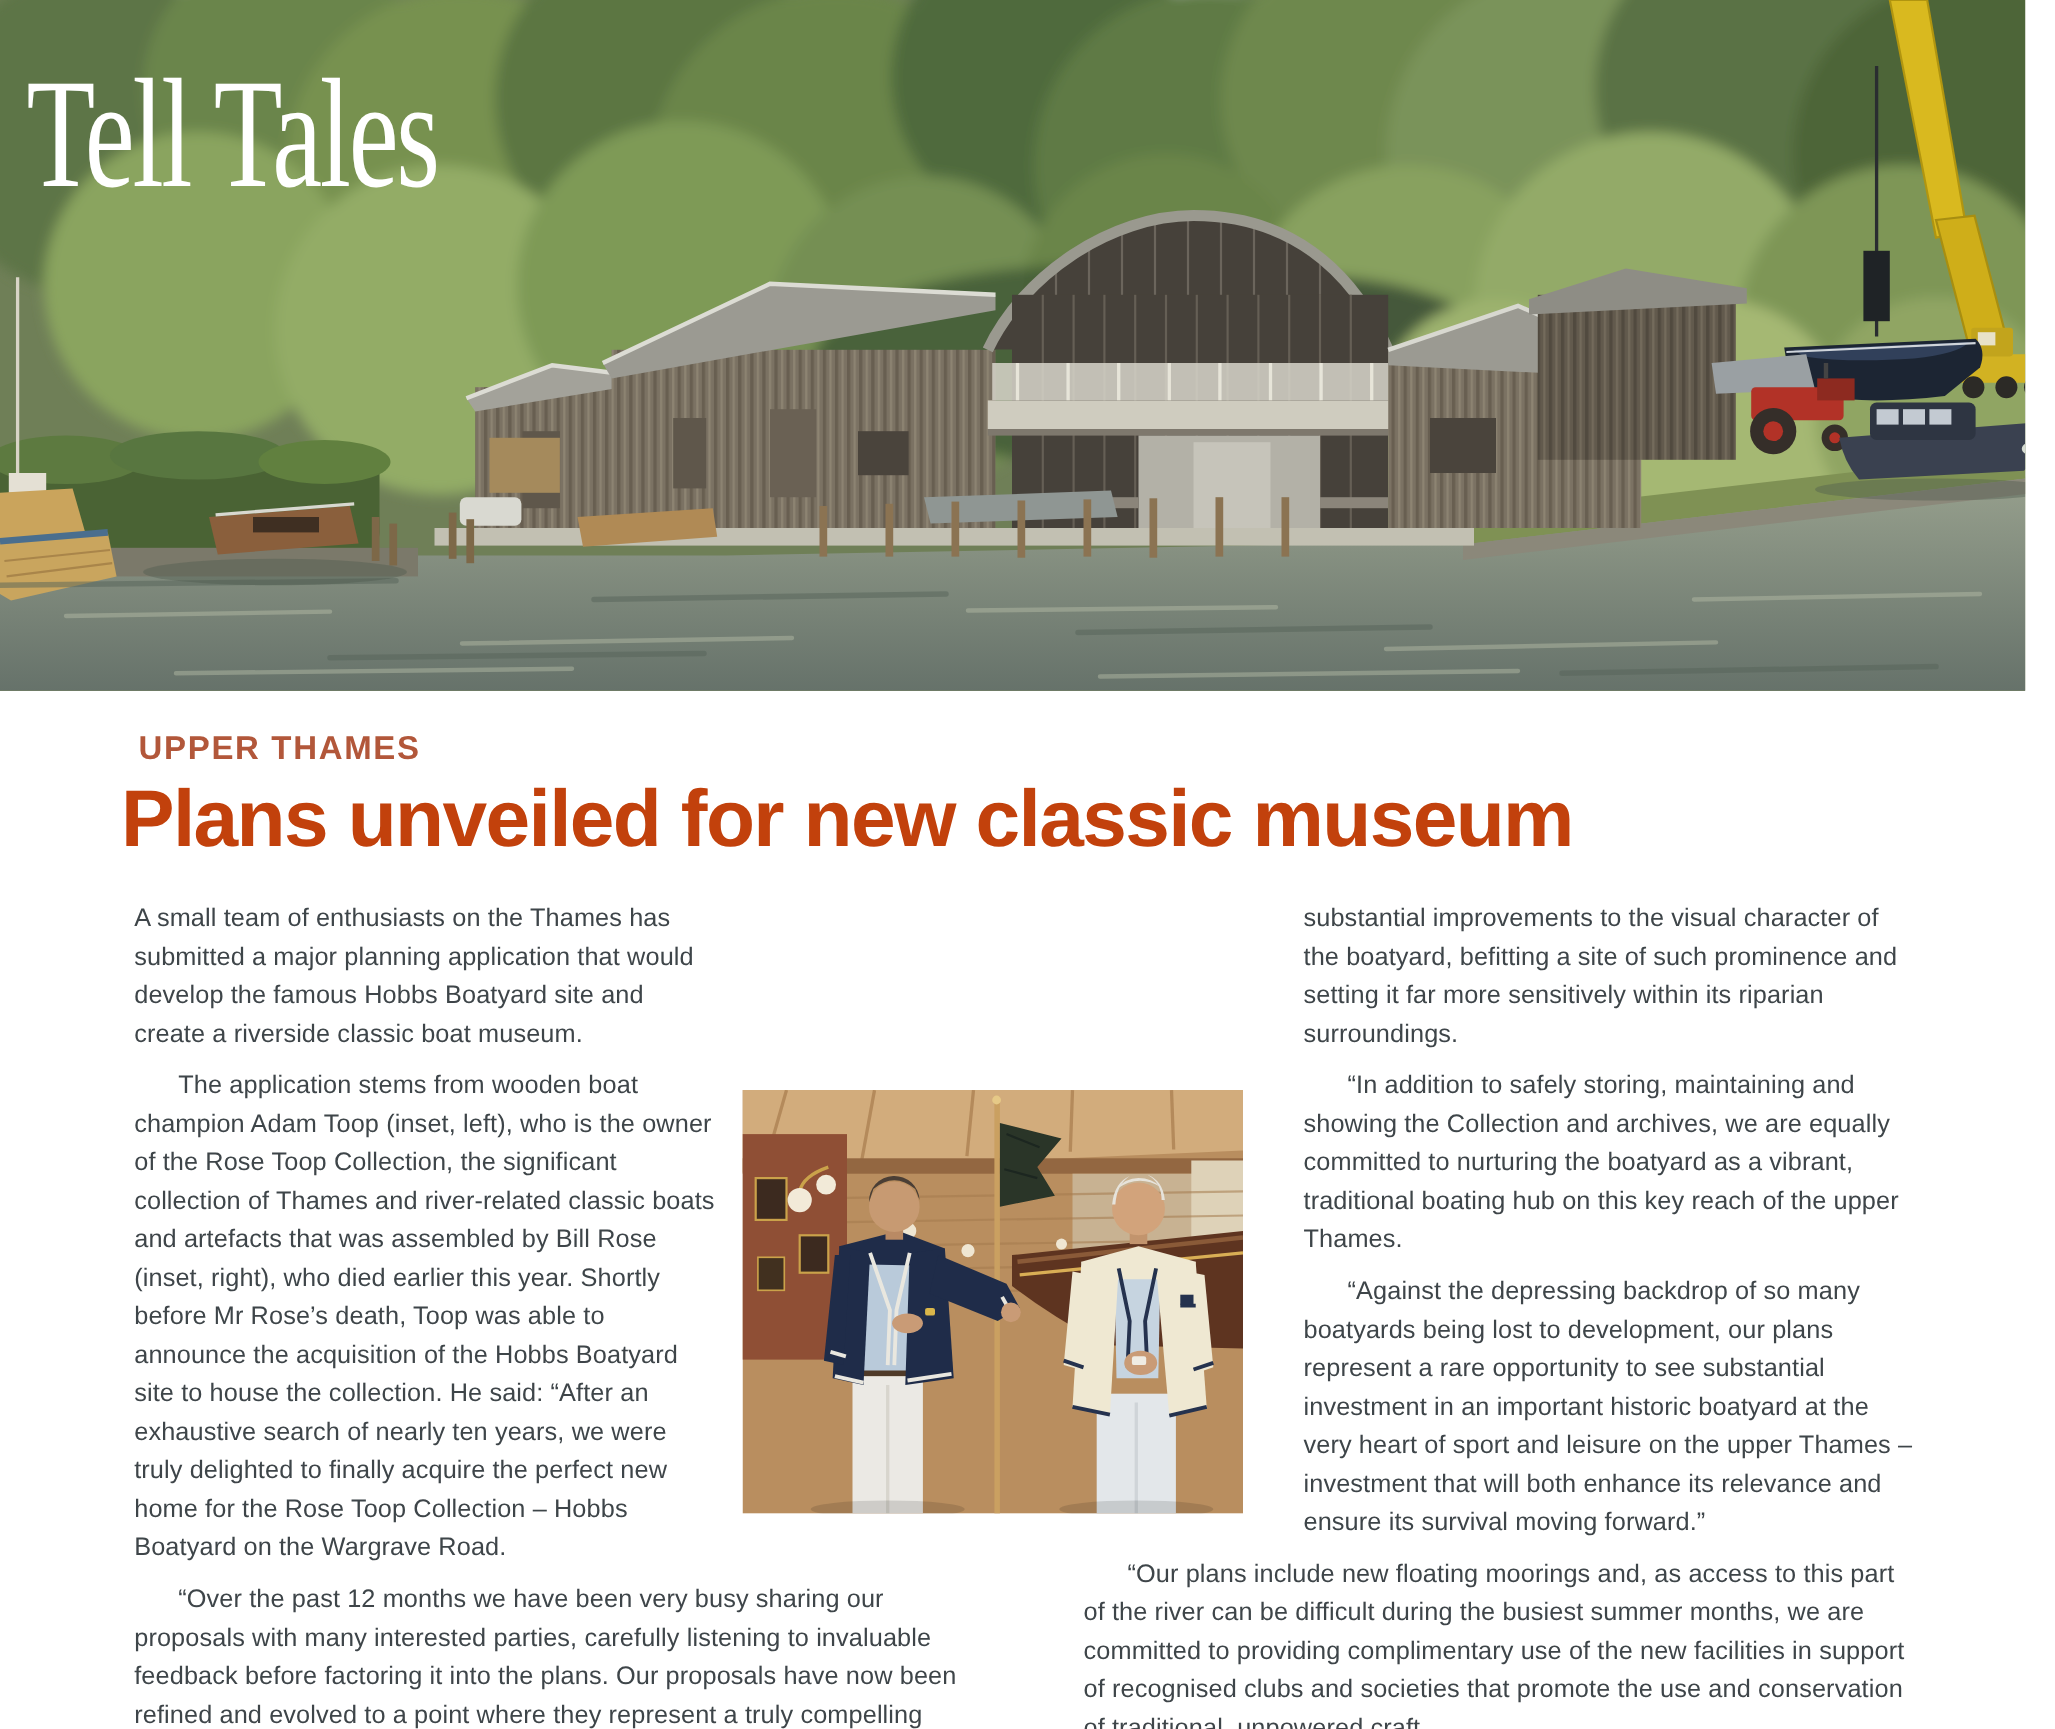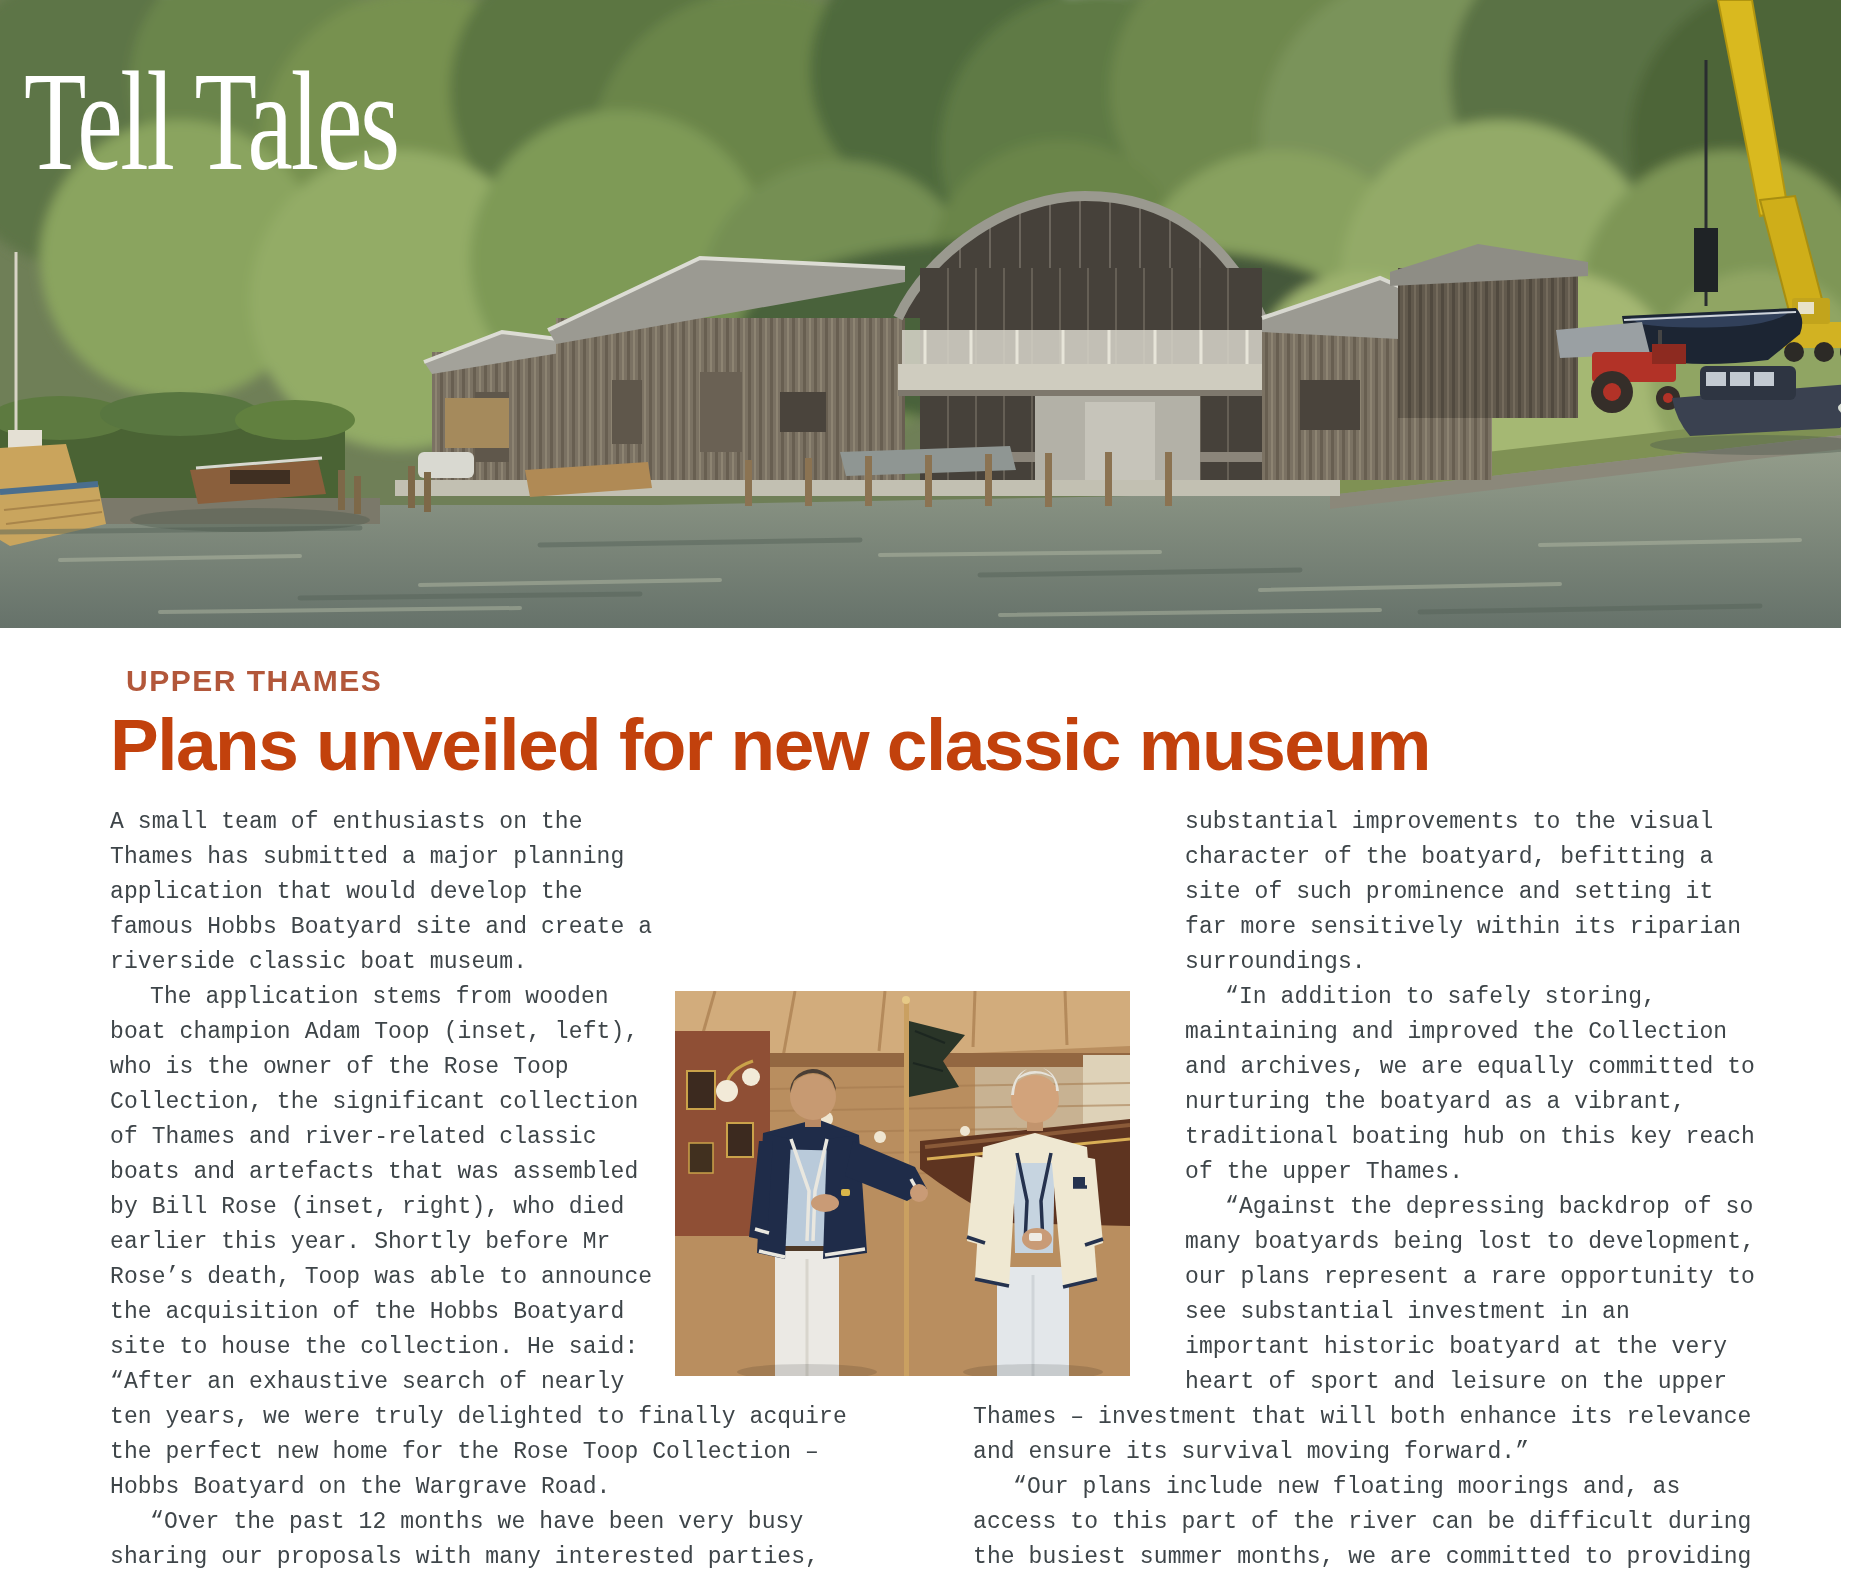--- a/index.html
+++ b/index.html
@@ -22,21 +22,21 @@
   .kicker{
     margin:36px 16px 0;font-size:30px;font-weight:700;letter-spacing:1.5px;
     color:#b2573a;
   }
   .headline{
     margin:8px 0 15px;font-size:73px;line-height:1.08;font-weight:700;
     letter-spacing:-1.5px;color:#c2410c;
   }
   .columns{position:relative;display:flex;gap:78px;margin-top:20px;}
   .col{width:785px;font-size:23px;line-height:35px;color:#3e4549;letter-spacing:0.1px;}
-  .col p{margin:0;font-family:Liberation Mono, monospace;}
+  .col p{margin:12px;}
   .col p.indent{text-indent:40px;}
   .spacer-r{float:right;width:240px;height:392px;margin-top:186px;}
   .spacer-l{float:left;width:212px;height:392px;margin-top:186px;}
   .inset{position:absolute;left:565px;top:186px;width:455px;height:385px;margin:0;z-index:1;}
   .inset svg{display:block;width:455px;height:385px;}
 </style>
 </head>
 <body>
 
 <div class="hero">
@@ -287,21 +287,21 @@
     <div class="col">
       <div class="spacer-r" aria-hidden="true"></div>
       <p>A small team of enthusiasts on the Thames has submitted a major planning application that would develop the famous Hobbs Boatyard site and create a riverside classic boat museum.</p>
       <p class="indent">The application stems from wooden boat champion Adam Toop (inset, left), who is the owner of the Rose Toop Collection, the significant collection of Thames and river-related classic boats and artefacts that was assembled by Bill Rose (inset, right), who died earlier this year. Shortly before Mr Rose’s death, Toop was able to announce the acquisition of the Hobbs Boatyard site to house the collection. He said: “After an exhaustive search of nearly ten years, we were truly delighted to finally acquire the perfect new home for the Rose Toop Collection – Hobbs Boatyard on the Wargrave Road.</p>
       <p class="indent">“Over the past 12 months we have been very busy sharing our proposals with many interested parties, carefully listening to invaluable feedback before factoring it into the plans. Our proposals have now been refined and evolved to a point where they represent a truly compelling proposition that provides for dramatically improved facilities and public amenity, along with support for small businesses. Importantly, they also provide for</p>
     </div>
 
     <div class="col">
       <div class="spacer-l" aria-hidden="true"></div>
       <p>substantial improvements to the visual character of the boatyard, befitting a site of such prominence and setting it far more sensitively within its riparian surroundings.</p>
-      <p class="indent">“In addition to safely storing, maintaining and improved the Collection and archives, we are equally committed to nurturing the boatyard as a vibrant, traditional boating hub on this key reach of the upper Thames.</p>
+      <p class="indent">“In addition to safely storing, maintaining and showing the Collection and archives, we are equally committed to nurturing the boatyard as a vibrant, traditional boating hub on this key reach of the upper Thames.</p>
       <p class="indent">“Against the depressing backdrop of so many boatyards being lost to development, our plans represent a rare opportunity to see substantial investment in an important historic boatyard at the very heart of sport and leisure on the upper Thames – investment that will both enhance its relevance and ensure its survival moving forward.”</p>
       <p class="indent">“Our plans include new floating moorings and, as access to this part of the river can be difficult during the busiest summer months, we are committed to providing complimentary use of the new facilities in support of recognised clubs and societies that promote the use and conservation of traditional, unpowered craft.</p>
       <p class="indent"><span>A planning application was made to the local council and closed on 8 November 2021. For more see </span></p>
     </div>
 
     <figure class="inset">
       <svg viewBox="0 0 455 385" preserveAspectRatio="none">
 
         <rect width="455" height="385" fill="#b98e5f"></rect>
         <polygon points="0,0 455,0 455,55 0,75" fill="#d2ac7c"></polygon>

